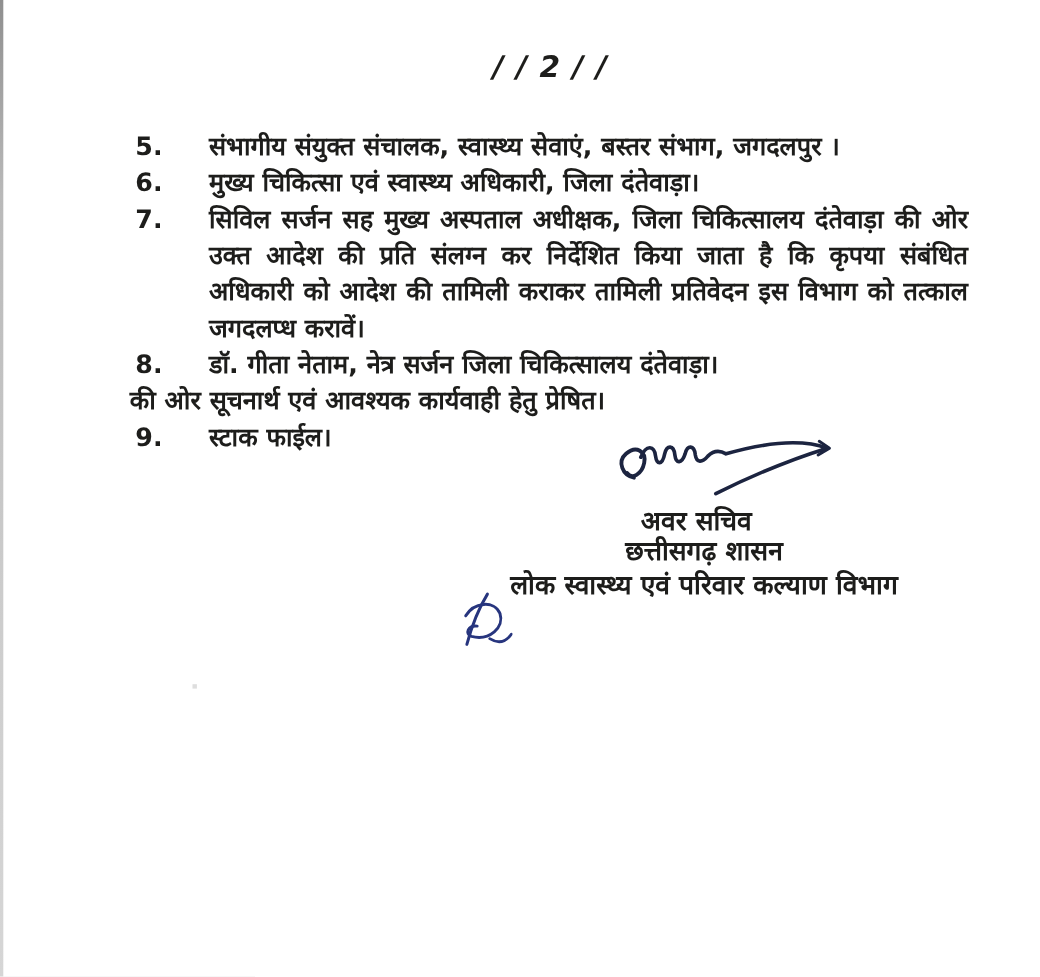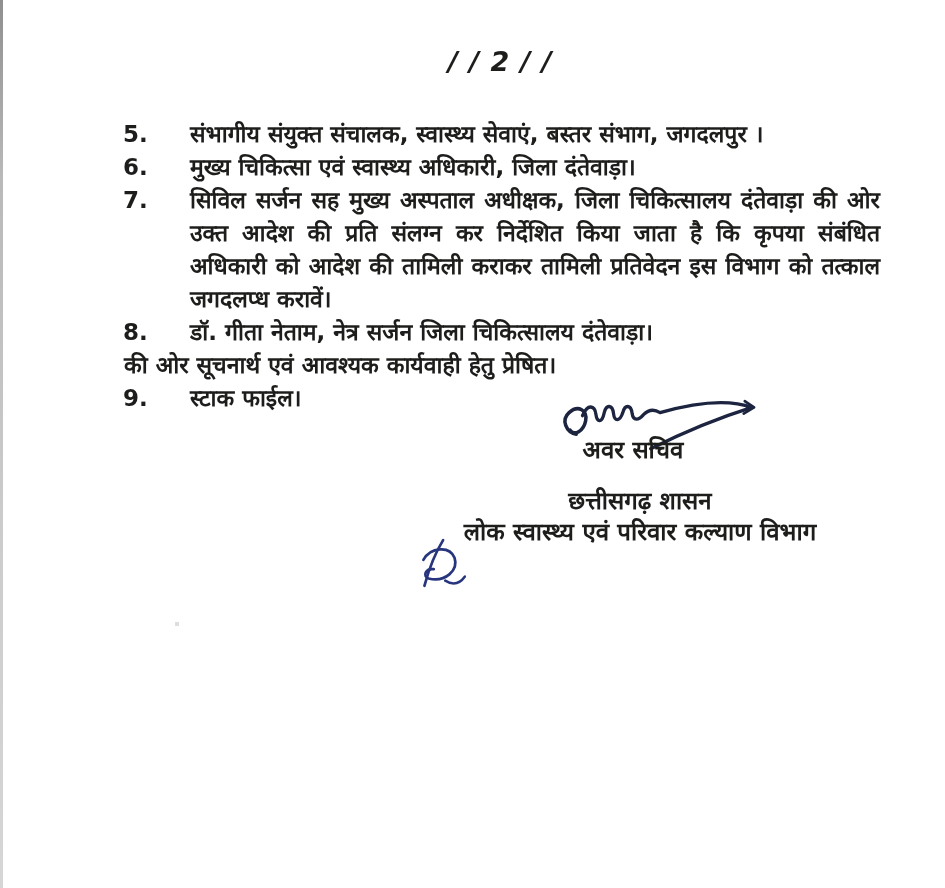--- a/index.html
+++ b/index.html
@@ -32,26 +32,26 @@
     letter-spacing:0.42em;
   }
   .list{
     position:absolute;left:118px;top:118px;width:772px;
     font-size:23px;font-weight:bold;line-height:33px;
   }
   .row{display:flex;align-items:flex-start;}
   .num{flex:0 0 72px;padding-left:5px;box-sizing:border-box;font-family:"DejaVu Sans","Liberation Sans",sans-serif;}
   .txt{flex:1 1 auto;}
   .txt.justified{text-align:justify;max-width:690px;}
-  .cont{margin-left:6px;}
+  .cont{margin-left:0;}
   .signoff-line{
     position:absolute;
     font-size:24px;font-weight:bold;text-align:center;
   }
-  .signoff-title{top:432px;left:533px;width:200px;}
+  .signoff-title{top:456px;left:533px;width:200px;}
   .signoff-gov{top:483px;left:490px;width:300px;}
   .signoff-dept{top:514px;left:412px;width:456px;}
   .signature-svg{position:absolute;left:553px;top:395px;width:212px;height:62px;}
   .signature-svg path{stroke:var(--sig);fill:none;stroke-linecap:round;stroke-linejoin:round;}
   .scribble-svg{position:absolute;left:414px;top:537px;width:52px;height:54px;}
   .scribble-svg path{stroke:var(--scribble);fill:none;stroke-linecap:round;stroke-linejoin:round;}
   .speck{position:absolute;left:175px;top:622px;width:4px;height:4px;background:#dedede;}
 </style>
 </head>
 <body>

